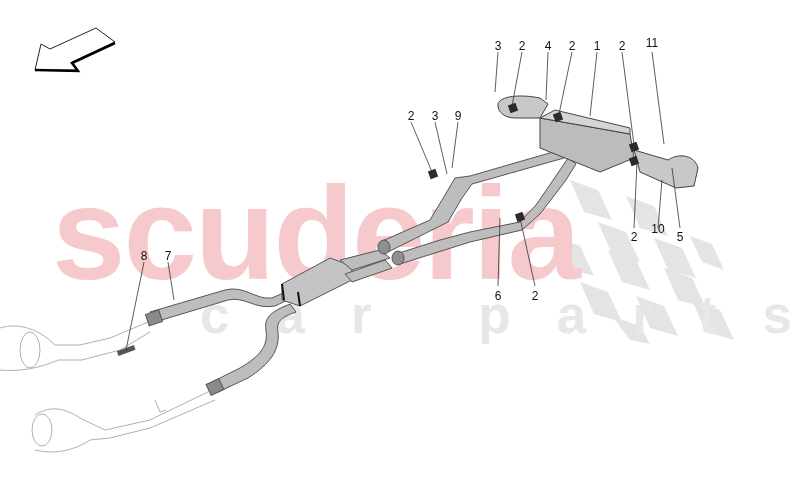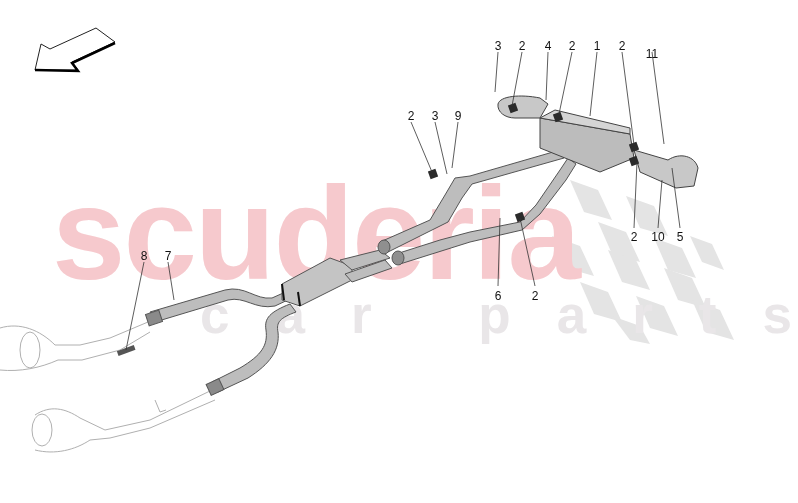--- a/index.html
+++ b/index.html
@@ -117,24 +117,24 @@
       <line x1="535" y1="286" x2="520" y2="218"></line>
     </g>
   </svg>
 
   <div class="callout" style="left:498px;top:40px">3</div>
   <div class="callout" style="left:522px;top:40px">2</div>
   <div class="callout" style="left:548px;top:40px">4</div>
   <div class="callout" style="left:572px;top:40px">2</div>
   <div class="callout" style="left:597px;top:40px">1</div>
   <div class="callout" style="left:622px;top:40px">2</div>
-  <div class="callout" style="left:652px;top:48px">11</div>
+  <div class="callout" style="left:652px;top:37px">11</div>
   <div class="callout" style="left:411px;top:110px">2</div>
   <div class="callout" style="left:435px;top:110px">3</div>
   <div class="callout" style="left:458px;top:110px">9</div>
   <div class="callout" style="left:634px;top:231px">2</div>
-  <div class="callout" style="left:658px;top:231px">10</div>
+  <div class="callout" style="left:658px;top:223px">10</div>
   <div class="callout" style="left:680px;top:231px">5</div>
   <div class="callout" style="left:144px;top:250px">8</div>
   <div class="callout" style="left:168px;top:250px">7</div>
   <div class="callout" style="left:498px;top:290px">6</div>
   <div class="callout" style="left:535px;top:290px">2</div>
 </div>
 
 </body></html>

